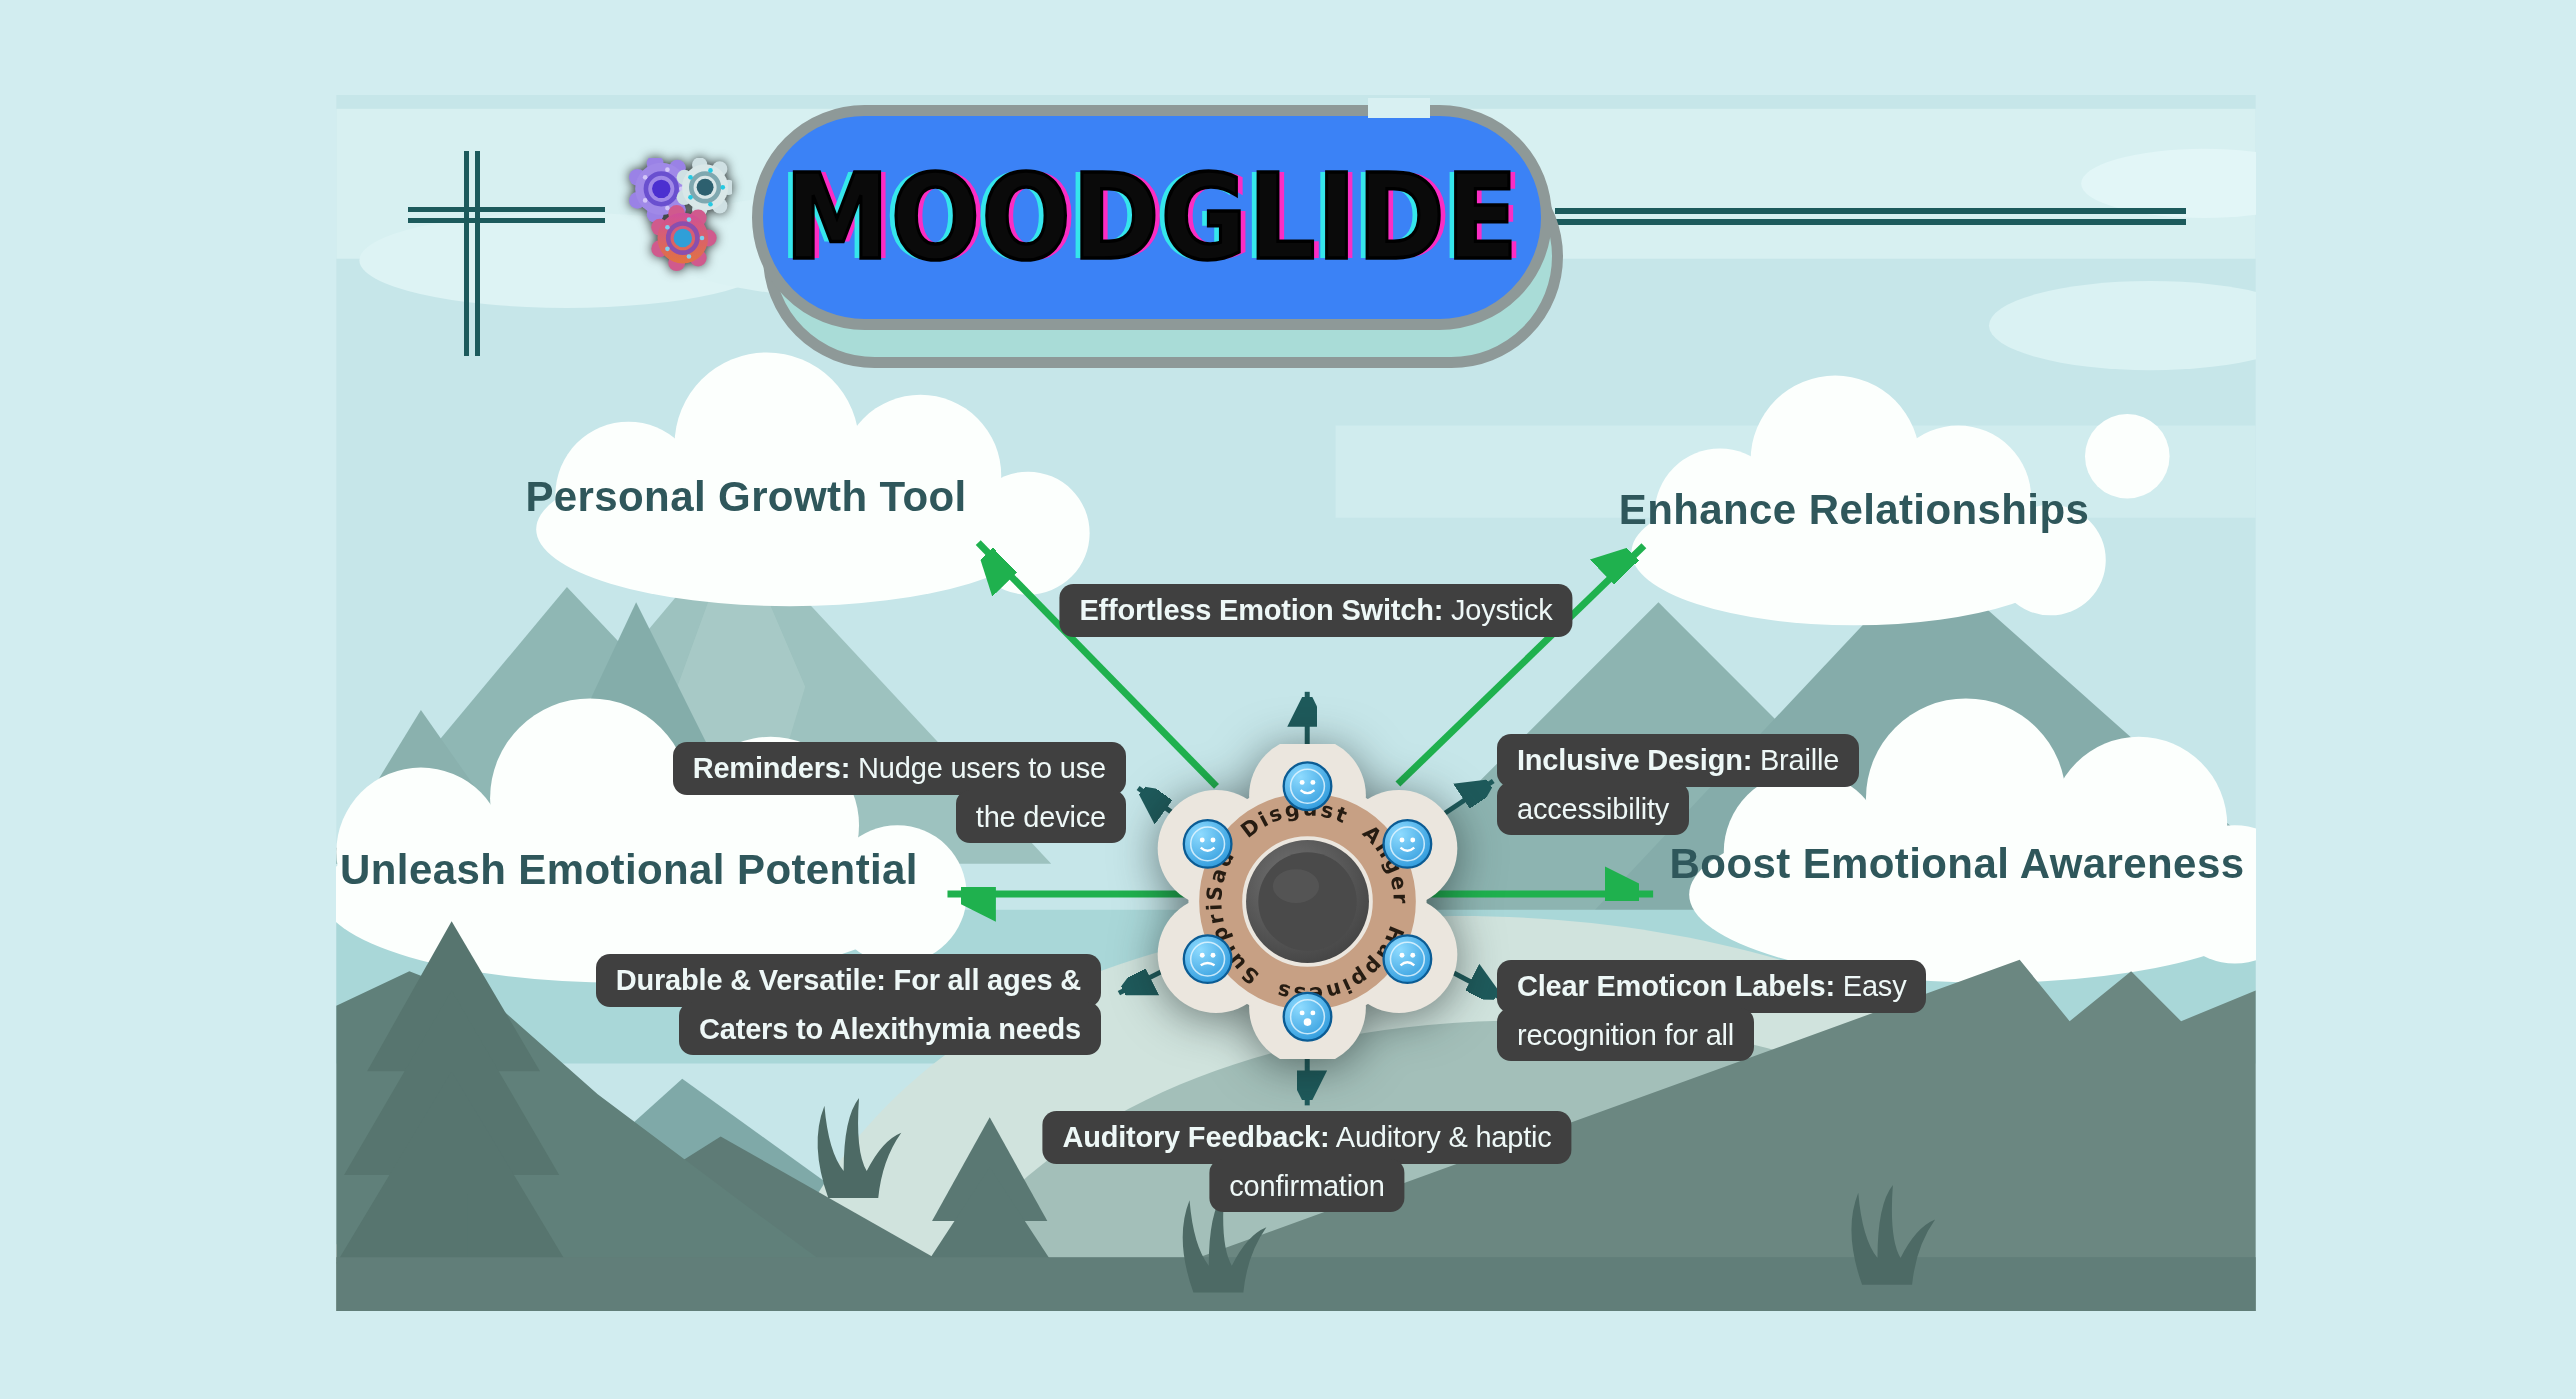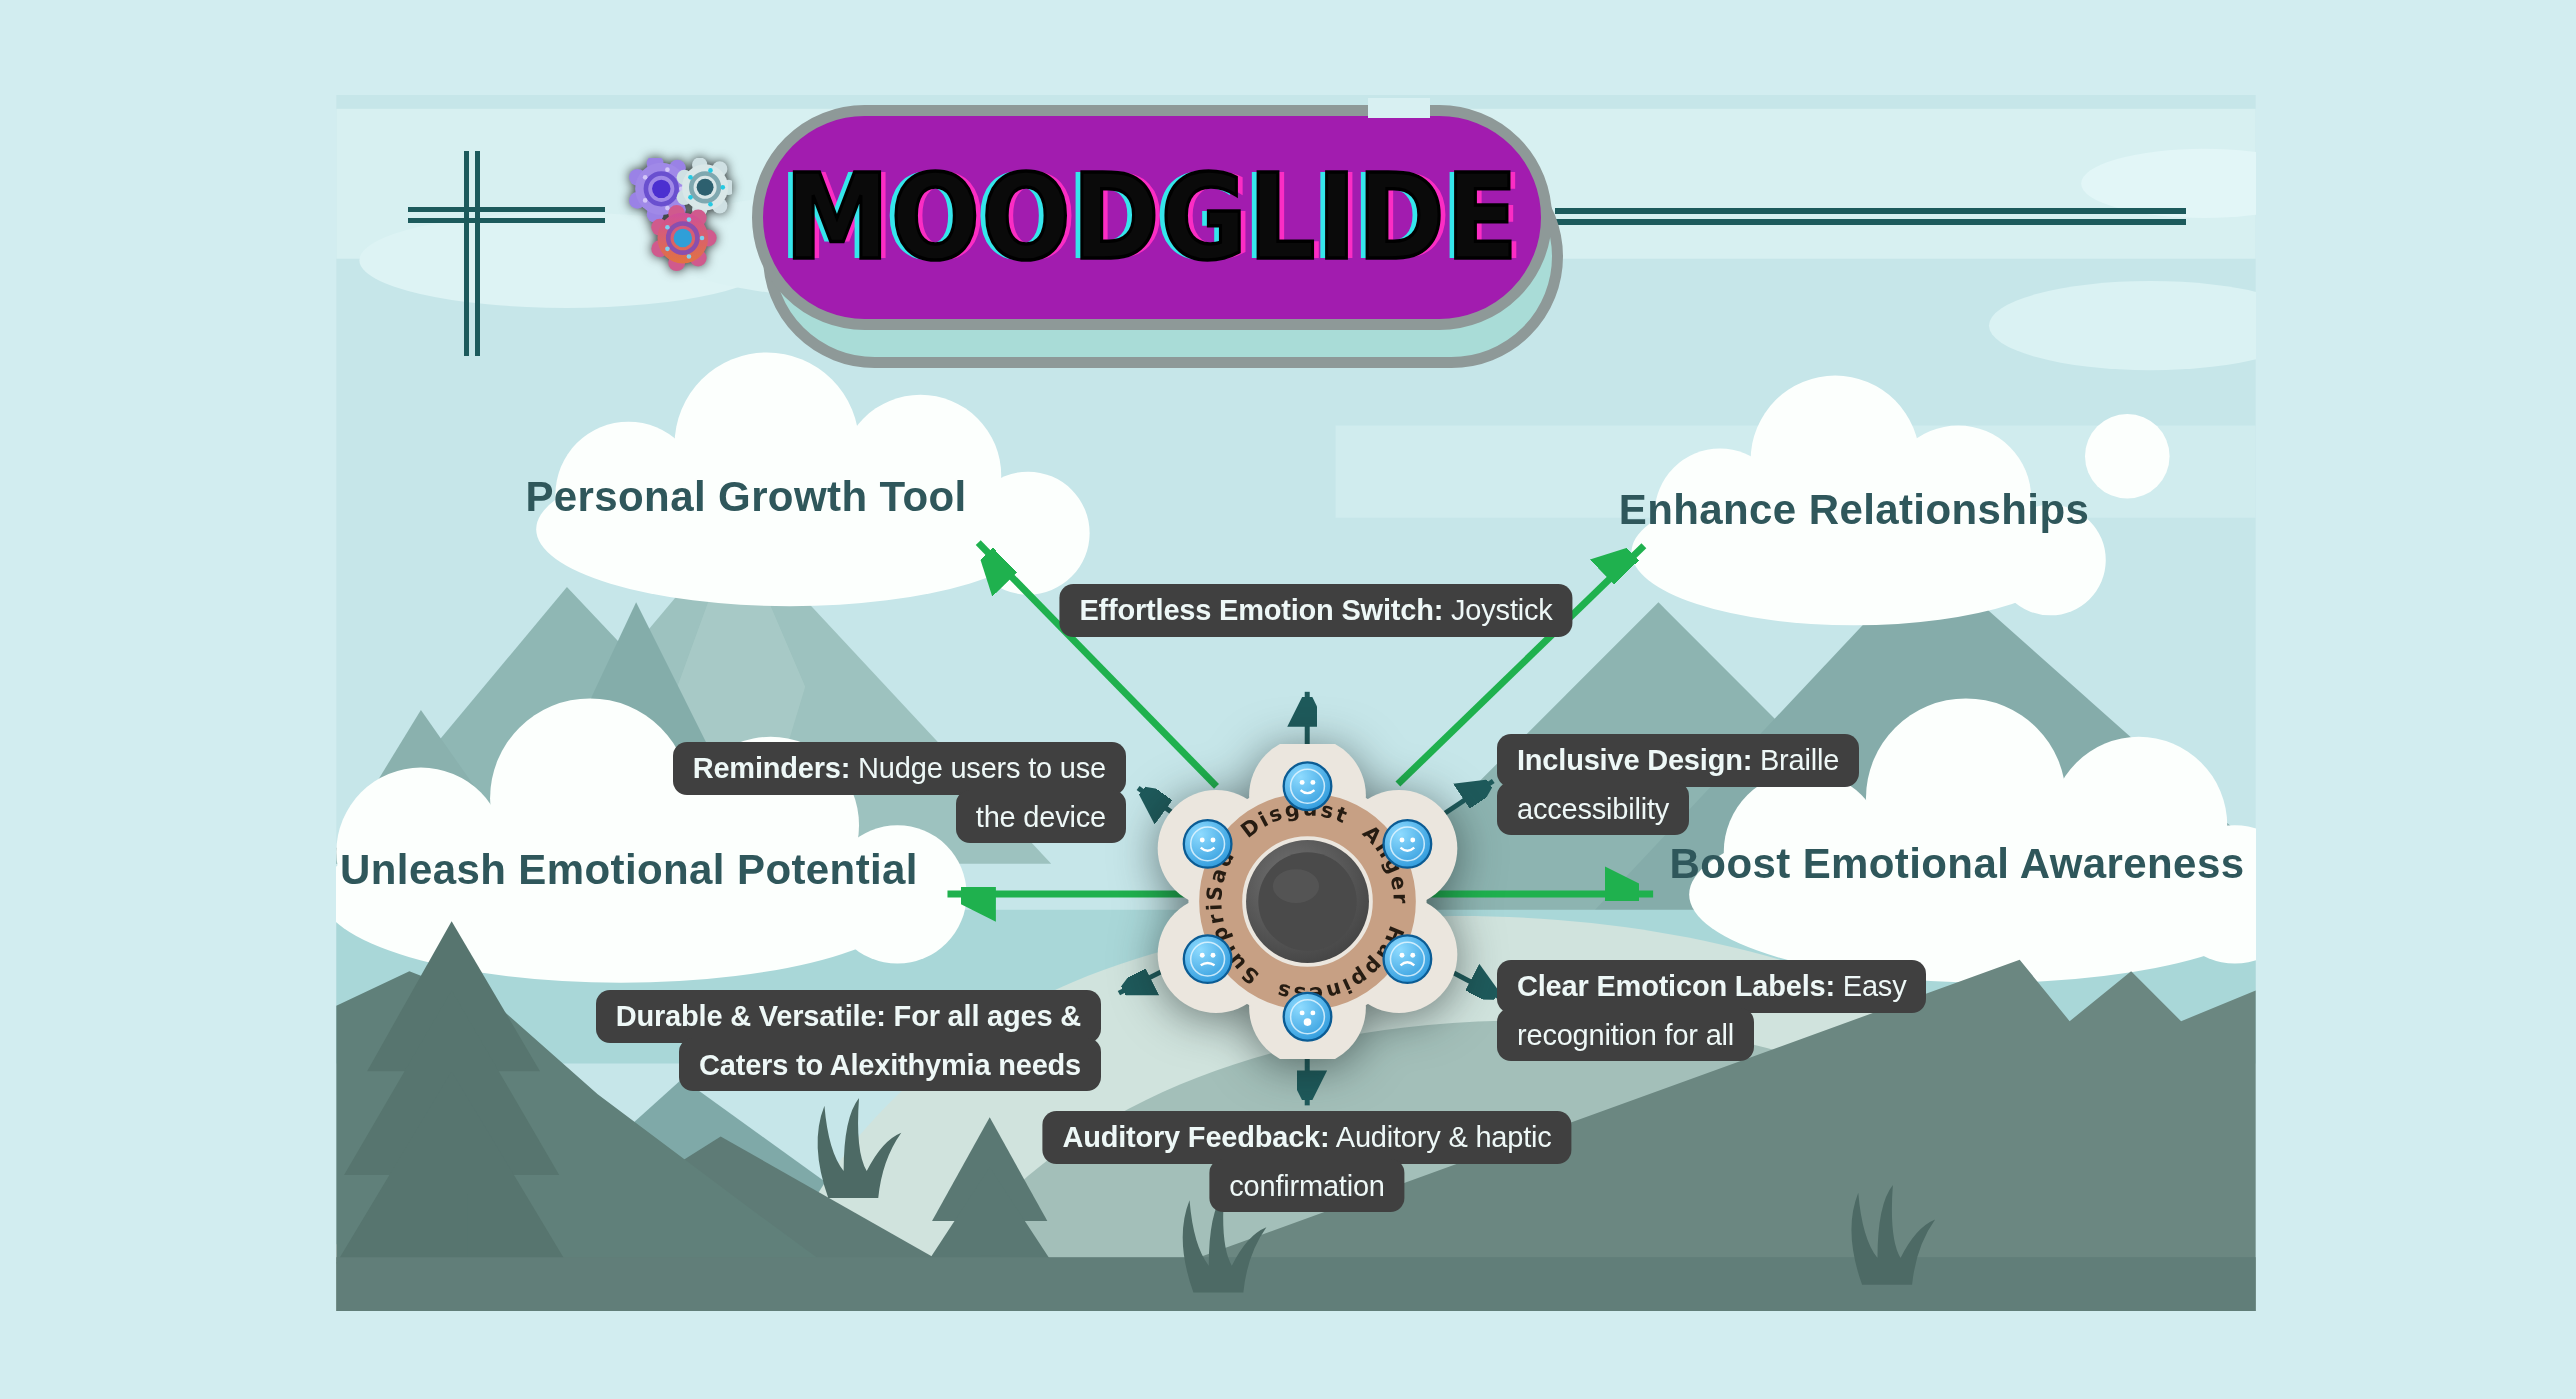--- a/index.html
+++ b/index.html
@@ -13,21 +13,21 @@
   .poster svg{position:absolute;left:0;top:0;}
   
   .tealbar{position:absolute;background:#1c5a5c;z-index:2;}
   
   .capsule-shadow{
     position:absolute;left:763px;top:145px;width:800px;height:223px;
     border:11.5px solid #8e9998;border-radius:115px;background:#a9dcd7;z-index:3;box-sizing:border-box;
   }
   .capsule{
     position:absolute;left:752px;top:105px;width:800px;height:225px;
-    border:11.5px solid #8e9998;border-radius:115px;background:#a21caf;z-index:4;
+    border:11.5px solid #8e9998;border-radius:115px;background:#3b82f6;z-index:4;
     display:flex;align-items:center;justify-content:center;box-sizing:border-box;
   }
   .capsule-gap{position:absolute;z-index:5;background:#d8f0f2;}
   .title-text{
     font-family:"DejaVu Sans","Liberation Sans",sans-serif;
     font-weight:bold;font-size:105px;letter-spacing:1.5px;color:#0a0a0a;
     -webkit-text-stroke:3.1px #000;
     text-shadow:-6.2px 0 0 #35e6ec,6.2px 0 0 #fb2dc4;
     transform:scaleY(1.12);white-space:nowrap;
   }
@@ -347,21 +347,21 @@
 <div class="fbox fb-right" style="right:1450px;top:742px;">
   <span class="pill"><b>Reminders:</b><span> Nudge users to use</span></span>
   <span class="pill l2">the device</span>
 </div>
 
 <div class="fbox fb-left" style="left:1497px;top:734px;">
   <span class="pill"><b>Inclusive Design:</b><span> Braille</span></span>
   <span class="pill l2">accessibility</span>
 </div>
 
-<div class="fbox fb-right fb-bold" style="right:1475px;top:990px;align-items:flex-end;">
+<div class="fbox fb-right fb-bold" style="right:1475px;top:954px;align-items:flex-end;">
   <span class="pill"><b>Durable &amp; Versatile: For all ages &amp;</b><span></span></span>
   <span class="pill l2">Caters to Alexithymia needs</span>
 </div>
 
 <div class="fbox fb-left" style="left:1497px;top:960px;">
   <span class="pill"><b>Clear Emoticon Labels:</b><span> Easy</span></span>
   <span class="pill l2">recognition for all</span>
 </div>
 
 <div class="fbox fb-center" style="left:1307px;top:1111px;">

